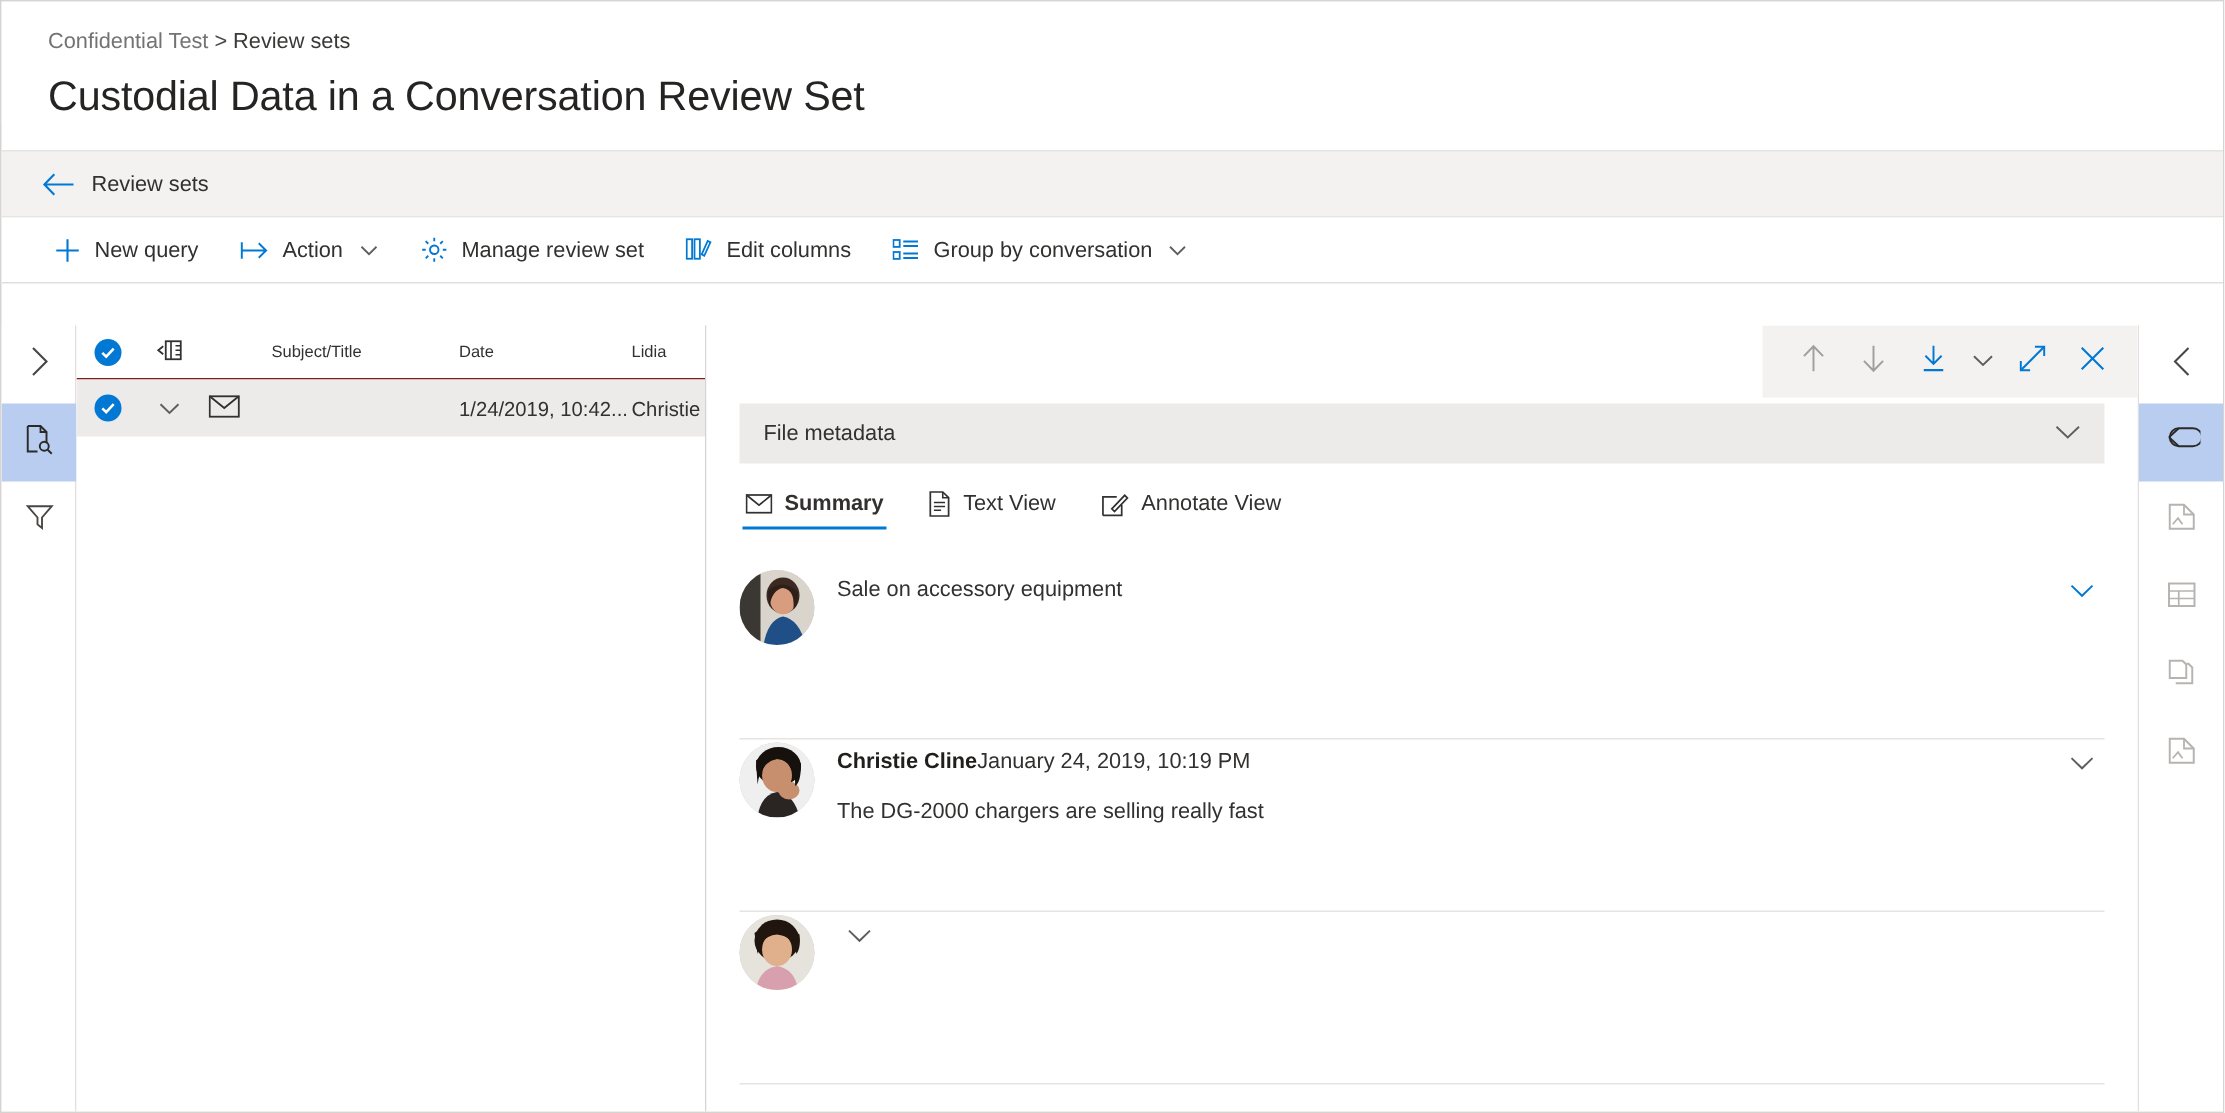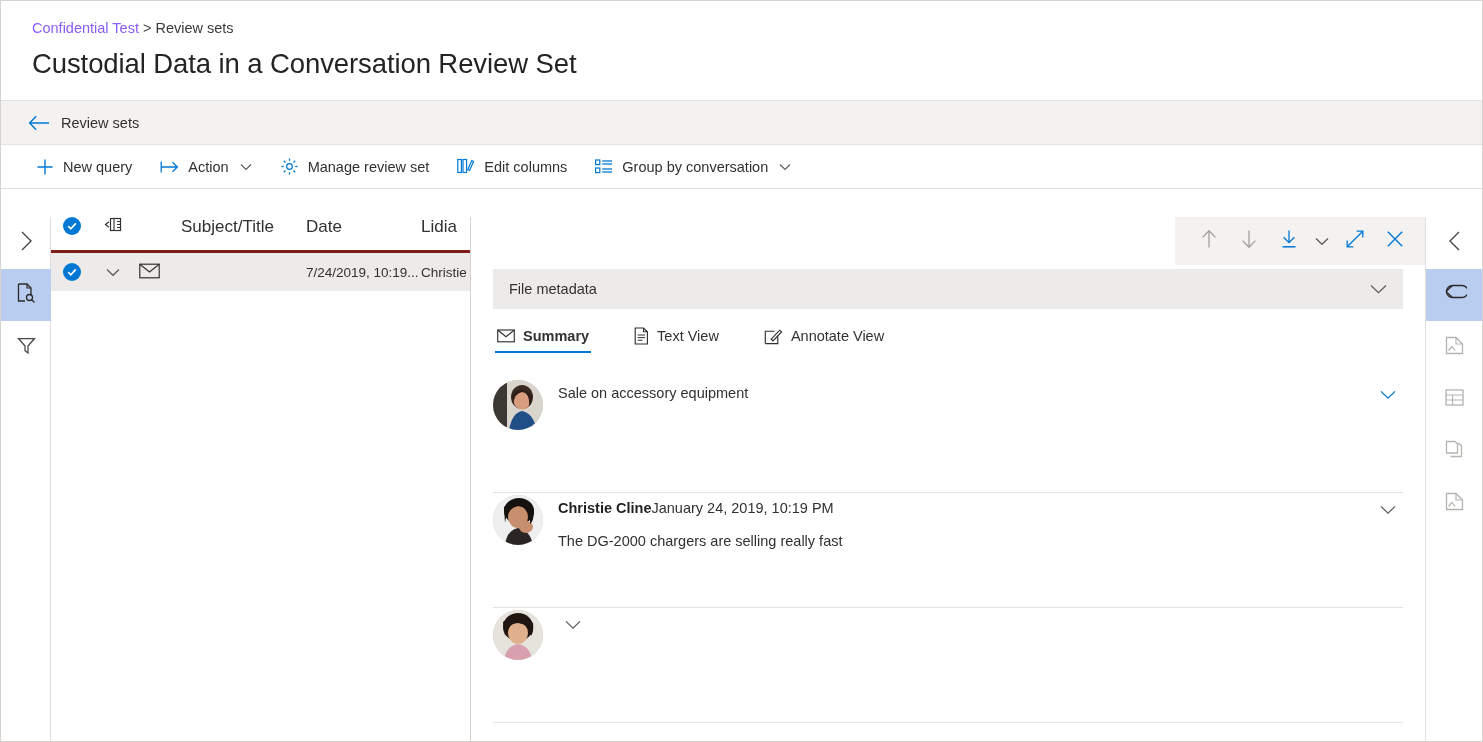--- a/index.html
+++ b/index.html
@@ -21,21 +21,21 @@
   }
 
   
   .header { padding: 18px 0 0 31px; background: #fff; }
   .breadcrumb {
     font-size: 14.5px;
     line-height: 18px;
     color: #323130;
     margin-bottom: 9px;
   }
-  .breadcrumb .crumb-link { color: #8b5cf6; cursor: pointer; }
+  .breadcrumb .crumb-link { color: #737373; cursor: pointer; }
   .breadcrumb .crumb-sep { color: #4a4846; margin: 0 4px; }
   .breadcrumb .crumb-current { color: #3b3a39; }
   .page-title {
     font-size: 27.5px;
     font-weight: 400;
     line-height: 36px;
     color: #252423;
     letter-spacing: -0.1px;
     margin: 0 0 18px 0;
   }
@@ -97,24 +97,24 @@
 
   
   .list-pane {
     width: 420px;
     flex: none;
     background: #ffffff;
     border-right: 1px solid #d6d3d1;
     overflow: hidden;
   }
   .list-header {
-    display: flex; align-items: flex-start;
+    display: flex; align-items: center;
     height: 36px;
-    font-size: 17px; color: #323130;
-    border-bottom: 3px solid #7f1d1d;
+    font-size: 11px; color: #323130;
+    border-bottom: 1px solid #7f1d1d;
   }
   .list-row {
     display: flex; align-items: center;
     height: 38px;
     font-size: 13.5px; color: #323130;
     background: #edebe9;
     cursor: pointer;
   }
   .c-check { width: 42px; display:flex; align-items:center; justify-content:center; flex:none; }
   .c-expand { width: 40px; display:flex; align-items:center; justify-content:center; flex:none; color:#605e5c; }
@@ -165,21 +165,21 @@
     display: flex; align-items: center; justify-content: space-between;
     padding: 0 16px;
     font-size: 14.5px; color: #323130;
     cursor: pointer;
     flex: none;
   }
 
   .tabs {
     display: flex; align-items: center;
     padding: 12px 0 0 14px;
-    gap: 21px;
+    gap: 6px;
     flex: none;
   }
   .tab {
     display: flex; align-items: center; gap: 8px;
     padding: 6px 12px 9px 12px;
     font-size: 14.5px; color: #323130;
     cursor: pointer; position: relative;
   }
   .tab.active { font-weight: 700; }
   .tab.active::after {
@@ -401,21 +401,21 @@
         </div>
         <div class="c-type">
           <span>
             <svg width="21" height="16" viewBox="0 0 21 16">
               <rect x="0.8" y="1.2" width="19.4" height="13.6" fill="none" stroke="#323130" stroke-width="1.2"></rect>
               <path d="M0.8 1.2 L10.5 9 L20.2 1.2" fill="none" stroke="#323130" stroke-width="1.2"></path>
             </svg>
           </span>
         </div>
         <div class="c-subject"></div>
-        <div class="c-date">7/24/2019, 10:19...</div>
+        <div class="c-date">1/24/2019, 10:42...</div>
         <div class="c-sender">Christie</div>
       </div>
 
     </div>
 
     <div class="detail-pane">
 
       <div class="detail-toolbar">
         <div class="detail-toolbar-inner">
           <div class="tb-btn disabled">

